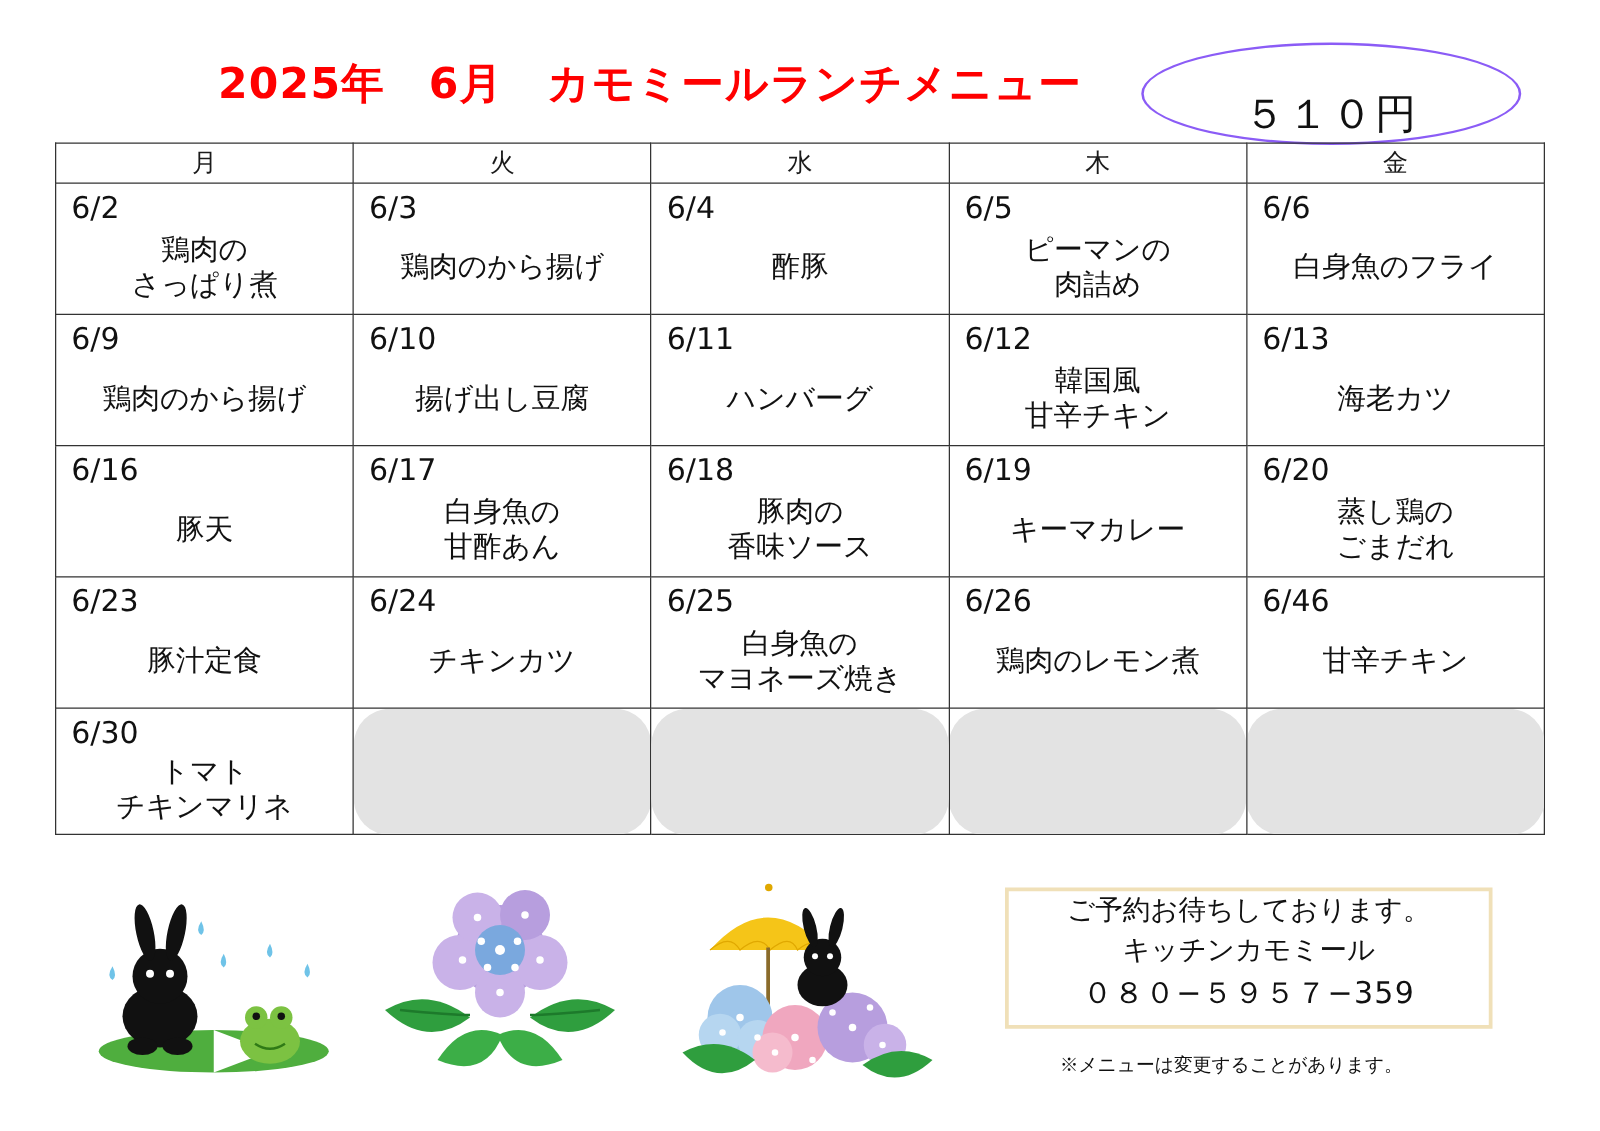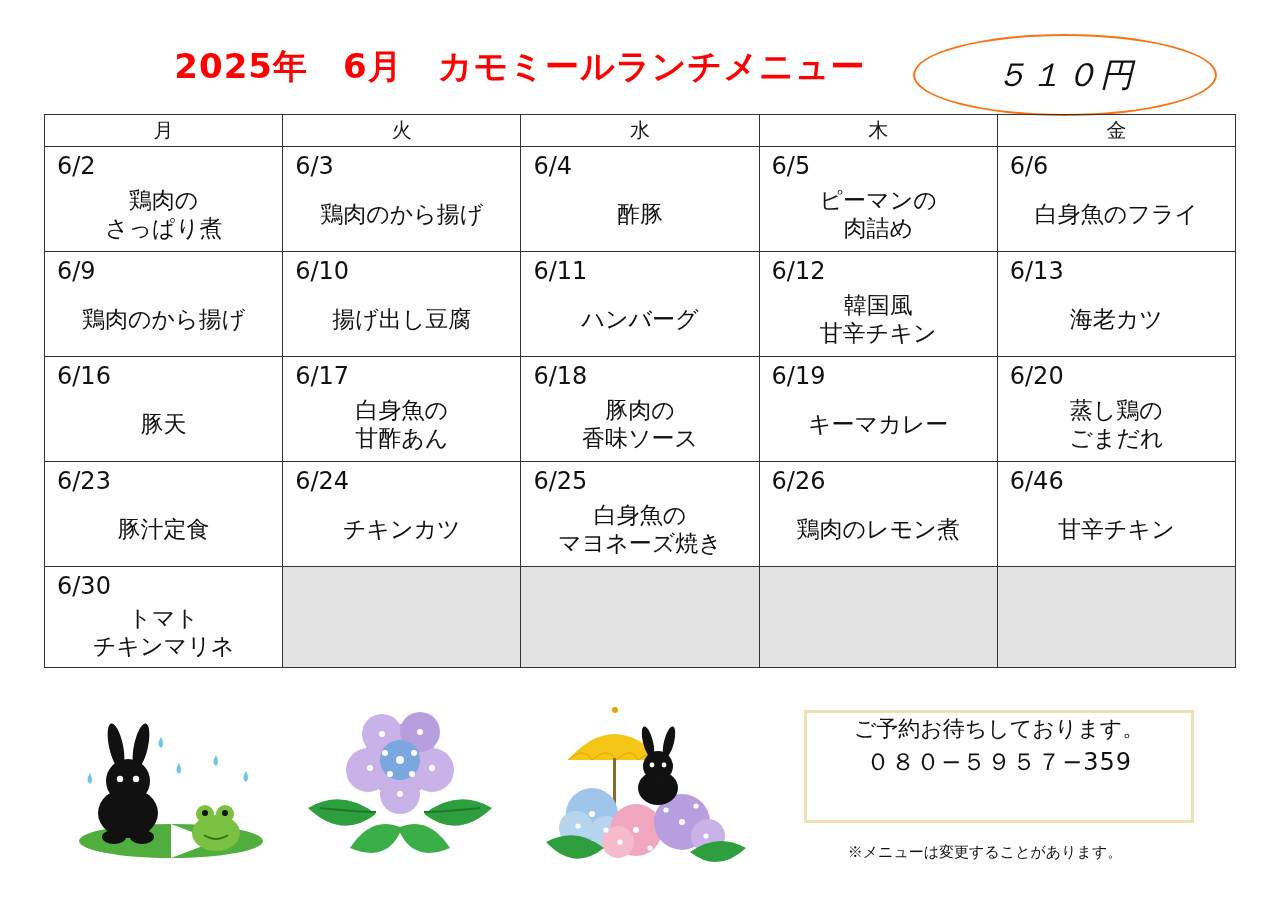--- a/index.html
+++ b/index.html
@@ -41,26 +41,25 @@
     letter-spacing: 1px;
     font-family: "DejaVu Sans", sans-serif;
     white-space: nowrap;
   }
   .price-badge {
     position: absolute;
     left: 913px;
     top: 2px;
     width: 300px;
     height: 78px;
-    border: 2px solid #f97316;
+    border: 2px solid #8b5cf6;
     border-radius: 50%;
     display: flex;
-    align-items: center;
+    align-items: flex-end;
     justify-content: center;
-    font-style: italic;
   }
   .price-badge span {
     font-size: 33px;
     letter-spacing: 2px;
     color: #111;
     font-family: "DejaVu Sans", sans-serif;
   }
 
   
   .menu-table {
@@ -113,20 +112,21 @@
     padding: 0 6px;
     box-sizing: border-box;
     font-family: "DejaVu Sans", sans-serif;
     white-space: pre-line;
   }
   .cell.empty {
     background: #e3e3e3;
   }
   .cell.last-row {
     height: 100px;
+    border-radius: 29px;
   }
 
   
   .footer {
     position: absolute;
     left: 0;
     top: 700px;
     width: 1280px;
     height: 205px;
   }
@@ -416,19 +416,20 @@
         <circle cx="112" cy="63" r="2.4" fill="#ffffff"></circle>
         <circle cx="124" cy="63" r="2.4" fill="#ffffff"></circle>
 
         <path d="M6 140 q30 -16 58 6 q-30 24 -58 -6Z" fill="#2f9e3e"></path>
         <path d="M206 146 q-28 -16 -56 4 q28 22 56 -4Z" fill="#2f9e3e"></path>
       </svg>
     </div>
 
     <div class="reservation">
       <div class="line">ご予約お待ちしております。</div>
+      <div class="line">キッチンカモミール</div>
       <div class="line phone">０８０−５９５７−359</div>
     </div>
 
     <div class="note">※メニューは変更することがあります。</div>
   </div>
 
 </div>
 
 </body></html>

